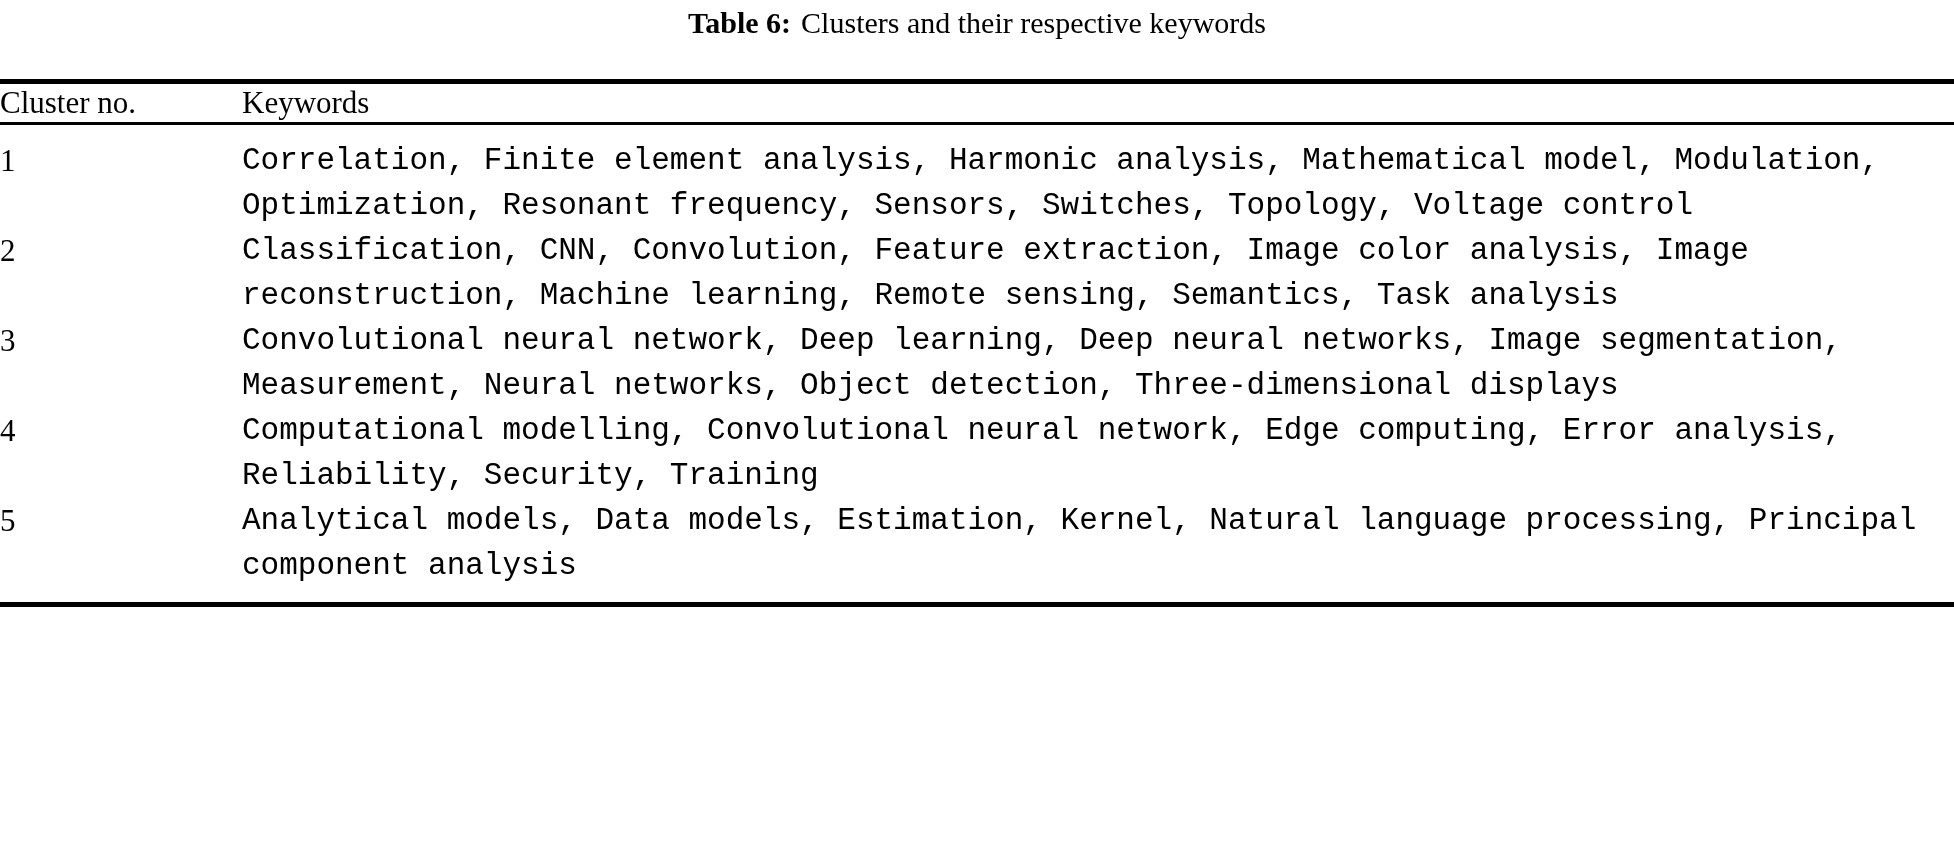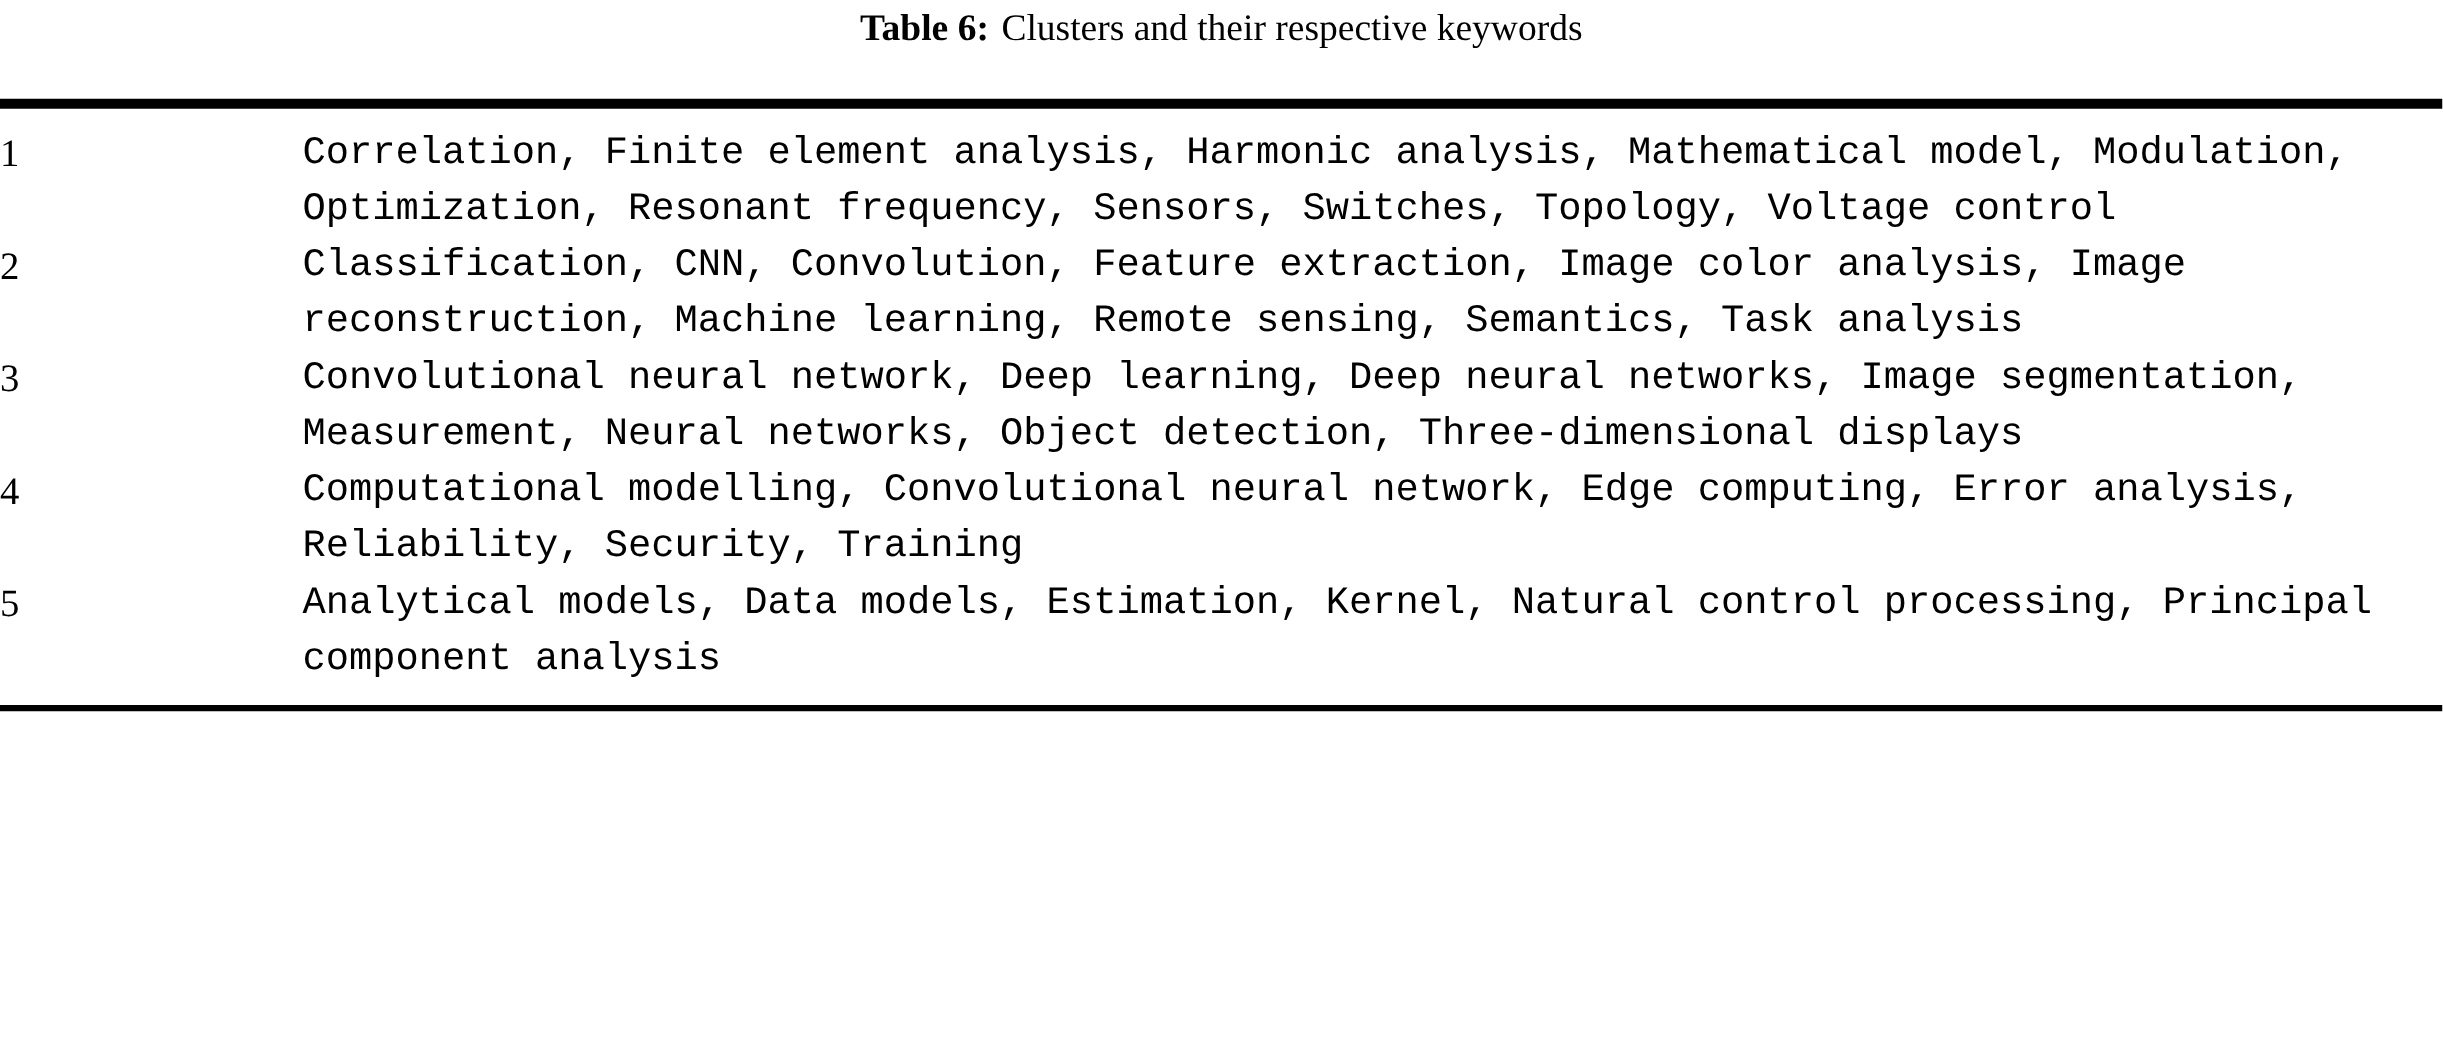--- a/index.html
+++ b/index.html
@@ -91,20 +91,32 @@
 <body>
 
 <div class="table-figure">
 
   <div class="caption">
     <span class="caption-label">Table 6:</span><span class="caption-text">Clusters and their respective keywords</span>
   </div>
 
   <div class="rule rule-top"></div>
 
+  <table class="data">
+    <colgroup>
+      <col class="c-num">
+      <col class="c-kw">
+    </colgroup>
+    <thead>
+      <tr class="head-row">
+        <th class="num-cell">Cluster no.</th>
+        <th>Keywords</th>
+      </tr>
+    </thead>
+  </table>
 
   <div class="rule rule-mid"></div>
 
   <table class="data">
     <colgroup>
       <col class="c-num">
       <col class="c-kw">
     </colgroup>
     <tbody>
       <tr class="body-row">
@@ -118,20 +130,20 @@
       <tr class="body-row">
         <td class="num-cell">3</td>
         <td class="kw-cell">Convolutional neural network, Deep learning, Deep neural networks, Image segmentation, Measurement, Neural networks, Object detection, Three-dimensional displays</td>
       </tr>
       <tr class="body-row">
         <td class="num-cell">4</td>
         <td class="kw-cell">Computational modelling, Convolutional neural network, Edge computing, Error analysis, Reliability, Security, Training</td>
       </tr>
       <tr class="body-row">
         <td class="num-cell">5</td>
-        <td class="kw-cell">Analytical models, Data models, Estimation, Kernel, Natural control processing, Principal component analysis</td>
+        <td class="kw-cell">Analytical models, Data models, Estimation, Kernel, Natural language processing, Principal component analysis</td>
       </tr>
     </tbody>
   </table>
 
   <div class="rule rule-bottom"></div>
 
 </div>
 
 </body></html>

